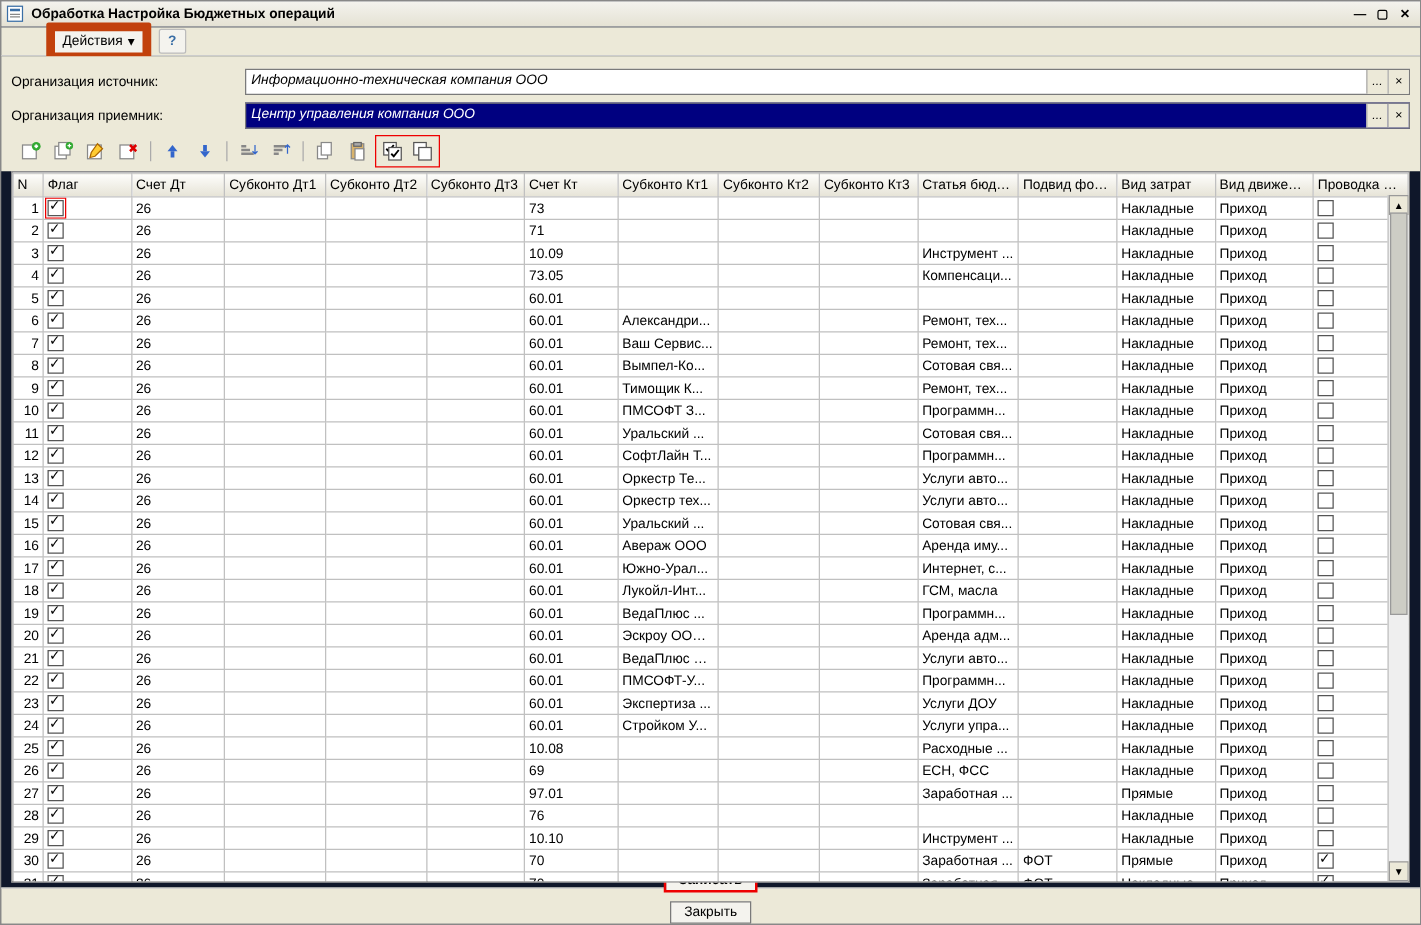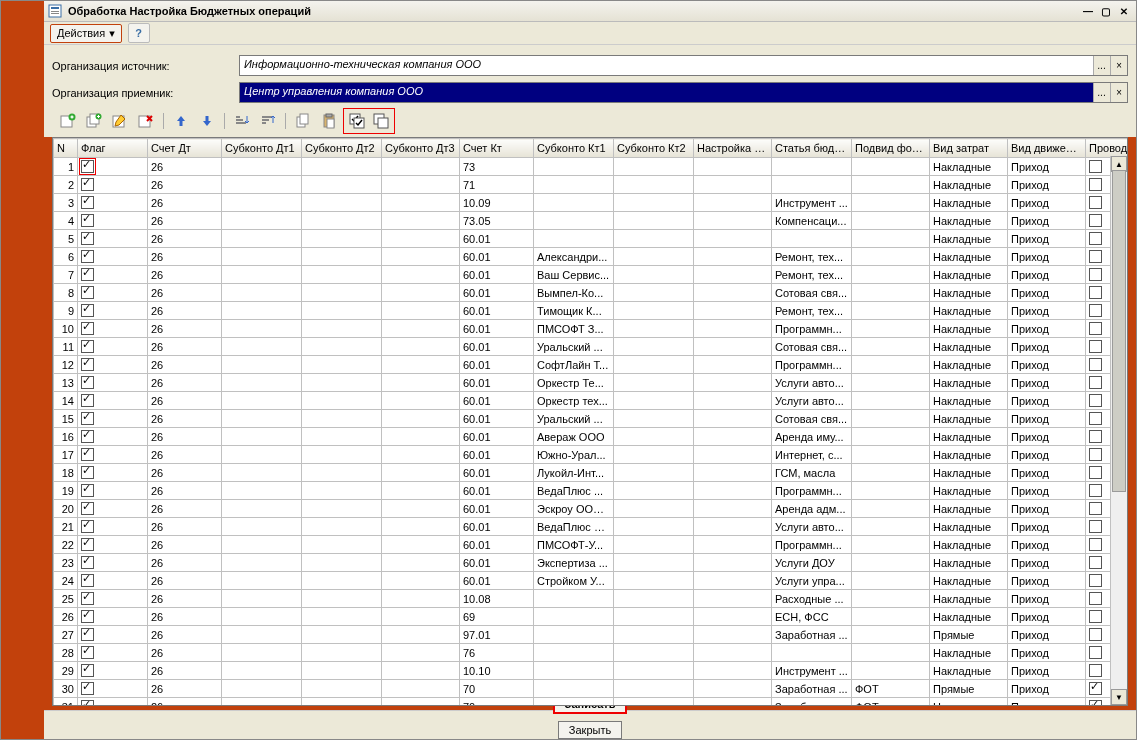--- a/index.html
+++ b/index.html
@@ -9,22 +9,21 @@
     font-size: 11px;
     background: #fff;
     color: #000;
     overflow: hidden;
   }
   .window {
     width: 1137px; height: 740px;
     display: flex; flex-direction: column;
     border: 1px solid #888;
     box-sizing: border-box;
-    background: #c2410c;
-    padding-left: 43px;
+    background: #0f172a;
   }
   .titlebar {
     display: flex; align-items: center;
     height: 20px;
     background: linear-gradient(to bottom, #f4f3ee, #e5e2d4);
     border-bottom: 1px solid #bbb;
     padding: 0 4px;
   }
   .app-icon {
     width: 14px; height: 14px;
@@ -45,25 +44,26 @@
   .menubar {
     display: flex; align-items: center;
     height: 22px;
     background: #ece9d8;
     border-bottom: 1px solid #ccc;
     padding: 0 6px;
     gap: 6px;
   }
   .menu-item {
     padding: 2px 6px;
-    border: 1px solid #c2410c;
+    border: 7px solid #c2410c;
     border-radius: 2px;
     background: #f4f3ee;
     display: inline-flex; align-items: center; gap: 4px;
     cursor: pointer;
+    margin-left: 30px;
   }
   .help-btn {
     width: 20px; height: 18px;
     border: 1px solid #bbb;
     border-radius: 2px;
     background: #f4f3ee;
     display: inline-flex; align-items: center; justify-content: center;
     font-weight: bold; color: #3a6ea5;
     cursor: pointer;
   }
@@ -396,21 +396,21 @@
           <tr id="head-row">
             <th>N</th>
             <th>Флаг</th>
             <th>Счет Дт</th>
             <th>Субконто Дт1</th>
             <th>Субконто Дт2</th>
             <th>Субконто Дт3</th>
             <th>Счет Кт</th>
             <th>Субконто Кт1</th>
             <th>Субконто Кт2</th>
-            <th>Настройка Кт3</th>
+            <th>Субконто Кт3</th>
             <th>Статья бюдж...</th>
             <th>Подвид фонда</th>
             <th>Вид затрат</th>
             <th>Вид движения</th>
             <th>Проводка ЗиК</th>
           </tr>
         </thead>
       <tbody id="grid-body">
           <tr>
             <td class="num">1</td>

